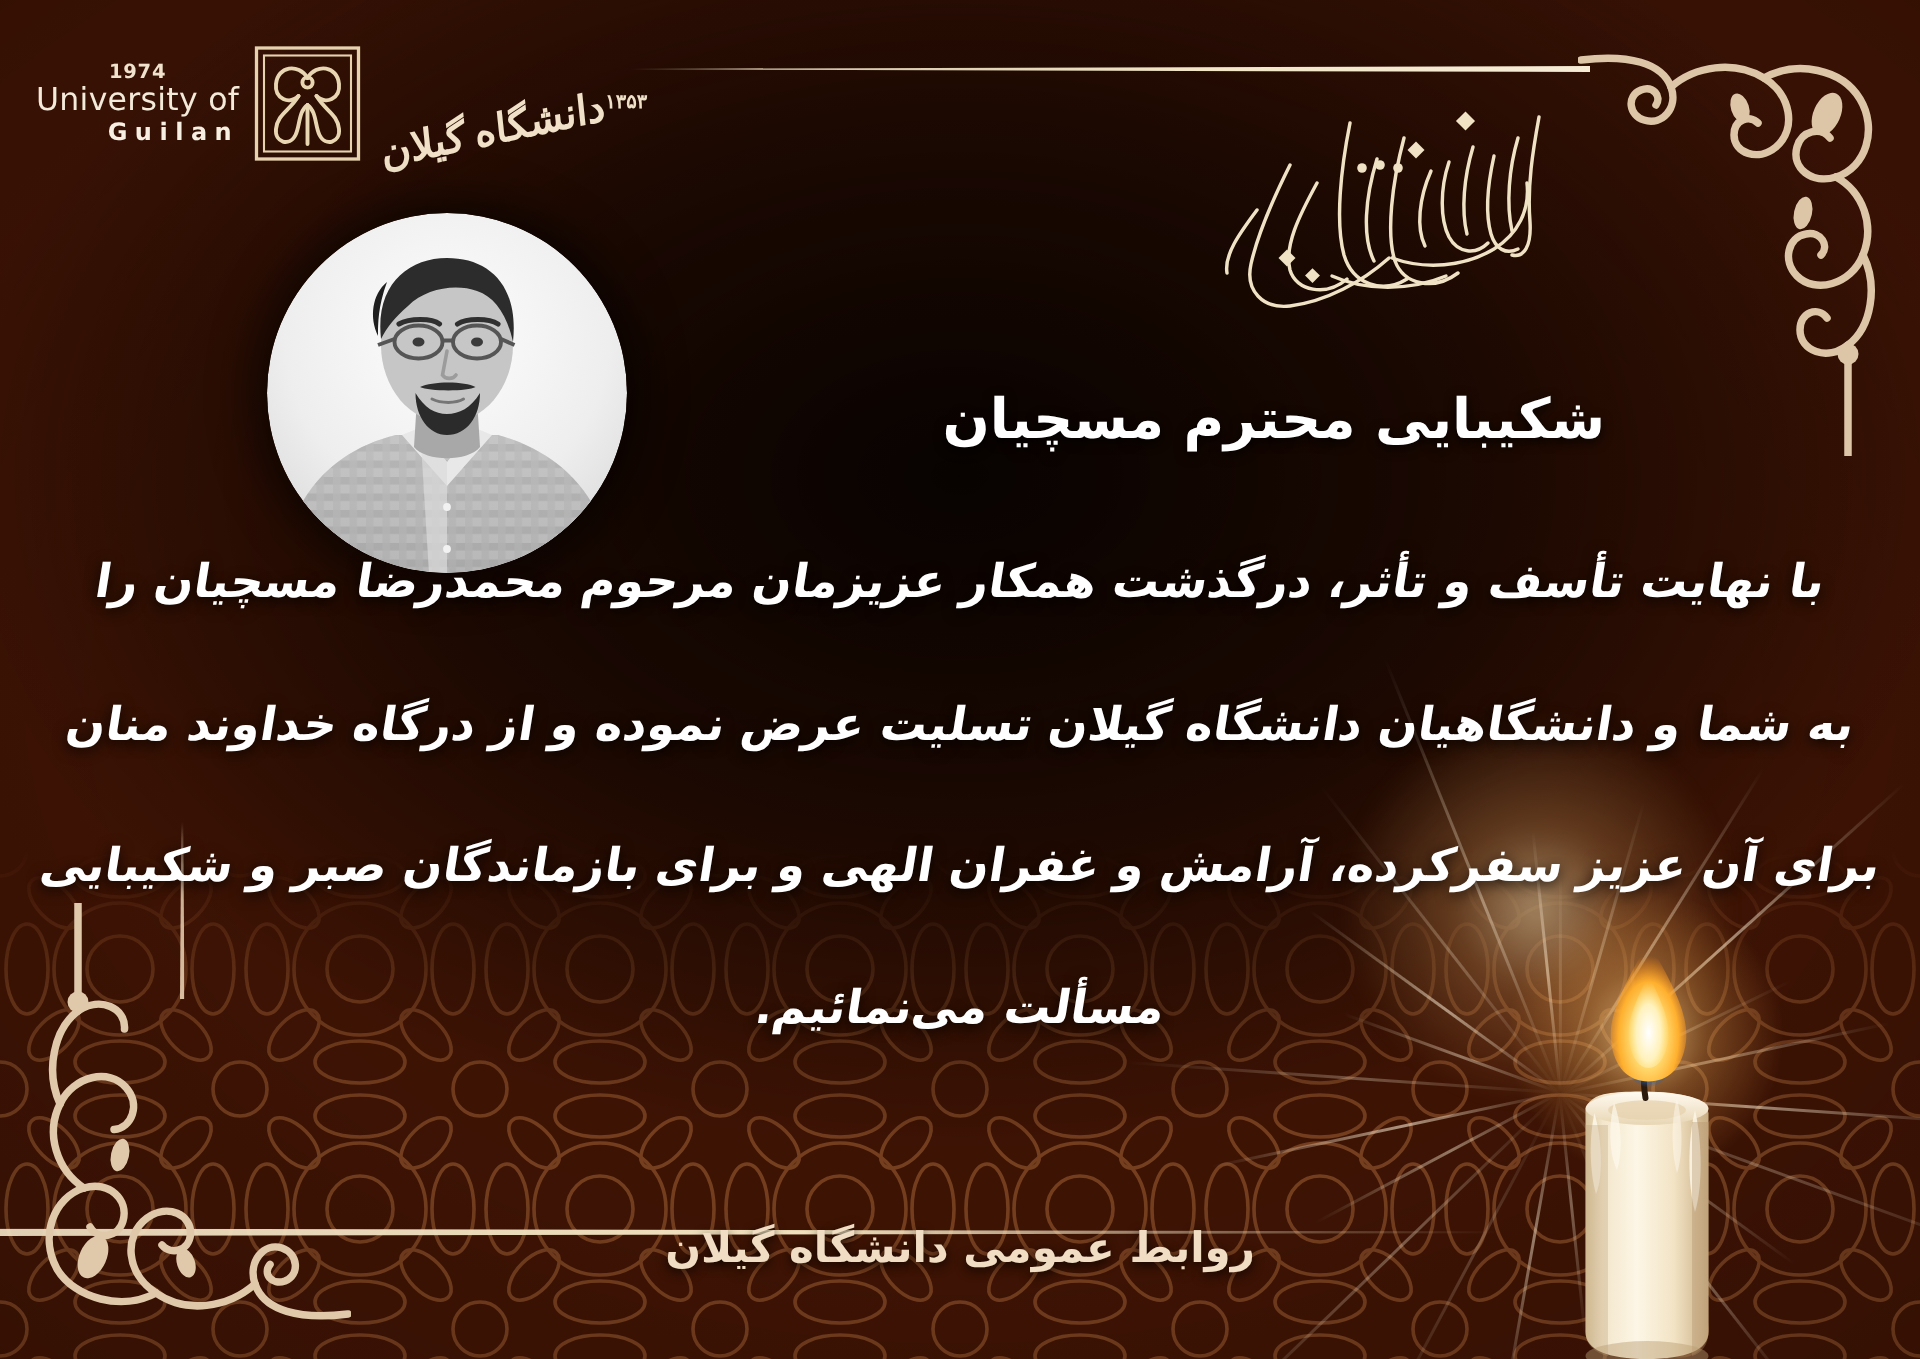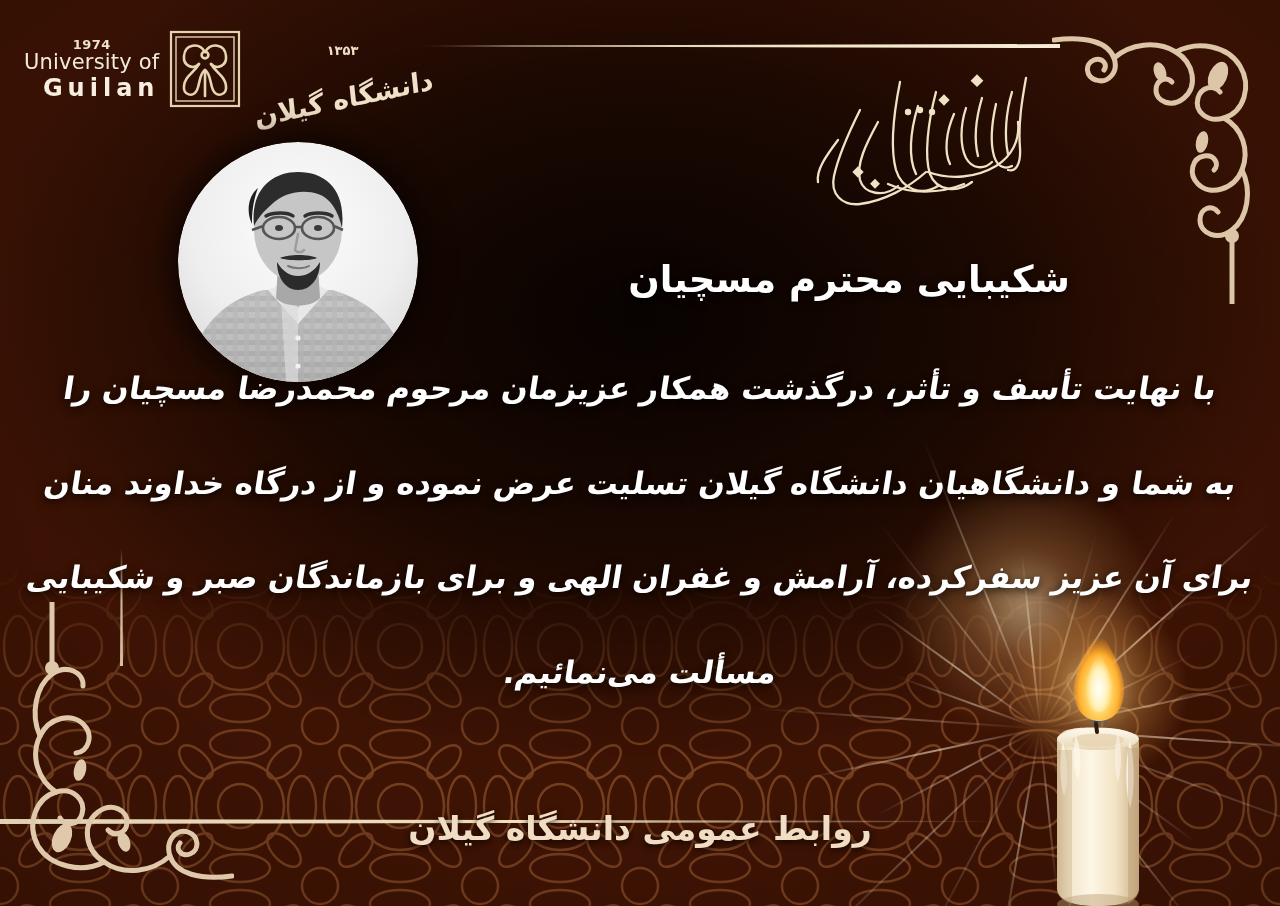--- a/index.html
+++ b/index.html
@@ -82,30 +82,30 @@
   .logo-year-en{
     font-size:13px; font-weight:bold; letter-spacing:.5px;
     color:#f0e2cc; margin-bottom:1px;
     align-self:center;
   }
   .logo-en-l1{
     font-size:21px; font-weight:400; letter-spacing:.2px;
     color:#f4ead9;
   }
   .logo-en-l2{
-    font-size:24px; font-weight:bold; letter-spacing:5px;
+    font-size:16px; font-weight:bold; letter-spacing:5px;
     color:#f7efe1; margin-top:3px;
   }
   .logo-mark{
     width:72px; height:78px;
     flex:0 0 auto;
   }
   .logo-fa{
-    display:flex; flex-direction:column;
-    align-items:flex-end; direction:rtl;
+    display:flex; 
+    align-items:flex-end; direction:rtl;font-family:Liberation Serif, serif;
   }
   .logo-year-fa{
     font-size:13px; font-weight:bold; color:#efe0c8;
     letter-spacing:1px; margin-bottom:2px; align-self:center;
   }
   .logo-fa-text{
     font-size:27px; color:#f0e1c8; font-weight:600;
     transform:rotate(-12deg) skewX(-6deg);
     transform-origin:right center;
     white-space:nowrap;
@@ -200,21 +200,21 @@
     letter-spacing:-.5px;
   }
   .body-line.last{ margin-bottom:0; }
 
   .footer-sign{
     position:absolute;
     left:0; right:0;
     bottom:58px;
     text-align:center;
     color:#f0ddc4;
-    font-size:33px;
+    font-size:28px;
     font-weight:bold;
     letter-spacing:.4px;
     text-shadow:0 2px 7px rgba(0,0,0,.75);
     z-index:10;
     direction:rtl;
   }
 
   
   .candle{
     position:absolute;

